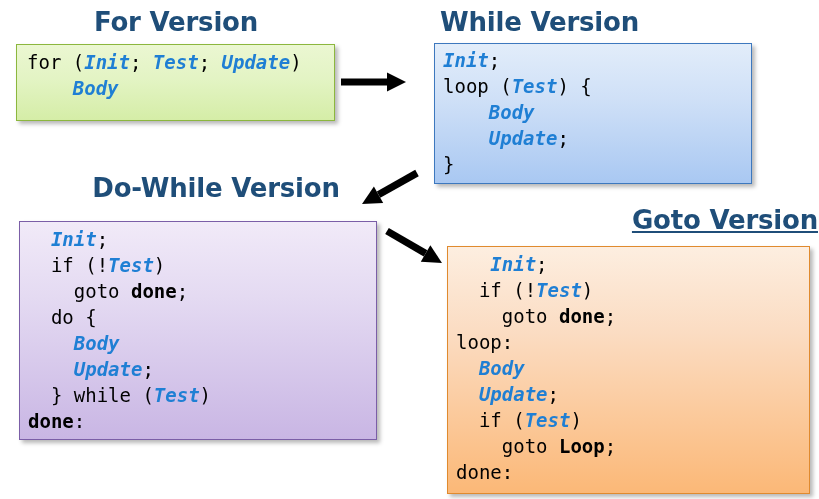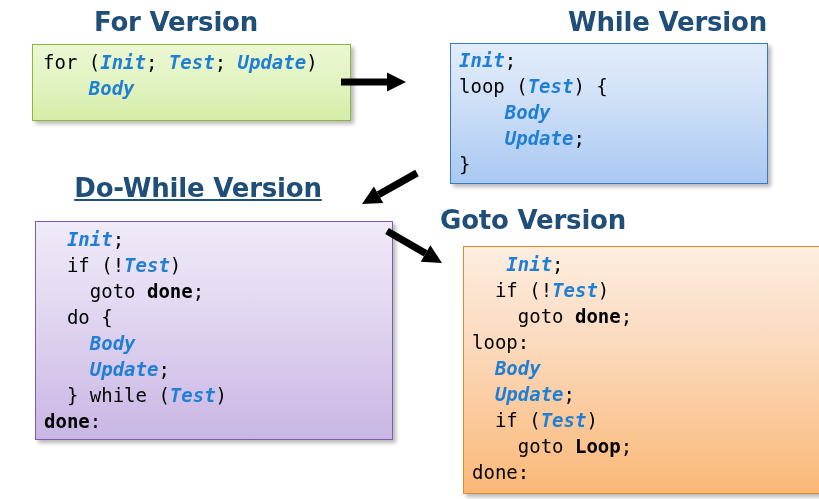--- a/index.html
+++ b/index.html
@@ -28,32 +28,31 @@
     position: absolute;
     font-family: "DejaVu Sans", sans-serif;
     font-weight: bold;
     font-size: 26px;
     line-height: 32px;
     color: #1F4E79;
     white-space: nowrap;
     letter-spacing: -0.2px;
   }
   .title-for    { left: 0;   top: 6px;   width: 352px; text-align: center; }
-  .title-while  { left: 425px; top: 6px; width: 342px; text-align: right; }
-  .title-dowhile{ left: 0;   top: 172px; width: 396px; text-align: center; text-decoration: underline; }
-  .title-goto   { left: 440px; top: 204px; width: 378px; text-align: left; }
+  .title-while  { left: 440px; top: 6px; width: 342px; text-align: left; }
+  .title-dowhile{ left: 18px;   top: 172px; width: 396px; text-align: center; }
+  .title-goto   { left: 440px; top: 204px; width: 378px; text-align: right; text-decoration: underline; }
 
   
   .box {
     position: absolute;
     box-sizing: border-box;
     border-style: solid;
     border-width: 1px;
     box-shadow: 3px 3px 4px rgba(0,0,0,0.28);
-    margin-left: 16px;
   }
   .code {
     font-family: "DejaVu Sans Mono", monospace;
     font-size: 19px;
     line-height: 26px;
     color: #000000;
     white-space: pre;
   }
   .code .ph {              
     color: #1F7FD4;

